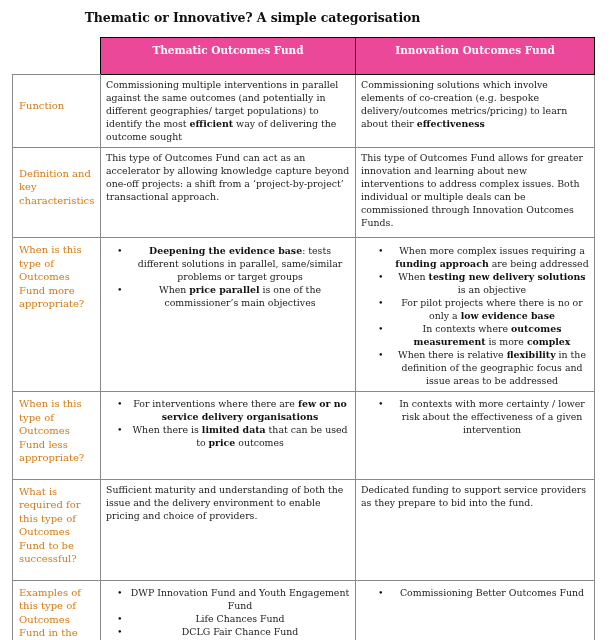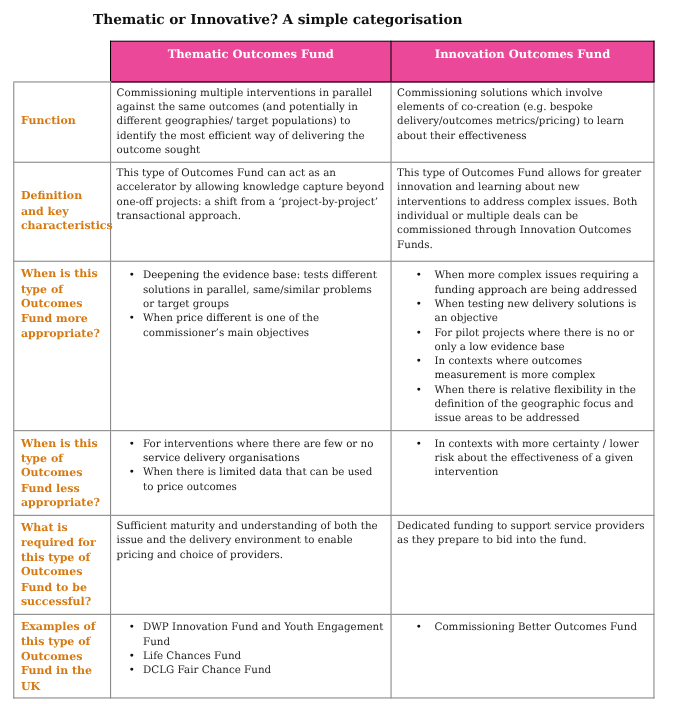--- a/index.html
+++ b/index.html
@@ -5,24 +5,24 @@
     html, body { margin: 0; padding: 0; background: #ffffff; }
     body { width: 612px; height: 640px; position: relative; font-family: "DejaVu Serif", "Liberation Serif", serif; color: #222; overflow: hidden; }
     .title { position: absolute; top: 10px; left: 0; width: 505px; text-align: center; font-weight: bold; font-size: 12.5px; color: #111; letter-spacing: -0.1px; }
     table { position: absolute; top: 37px; left: 12px; border-collapse: collapse; table-layout: fixed; width: 582px; }
     col.c0 { width: 88px; }
     col.c1 { width: 255px; }
     col.c2 { width: 239px; }
     th { background: #ec4899; color: #fff; font-weight: bold; font-size: 10.5px; height: 30px; padding: 0; text-align: center; vertical-align: top; padding-top: 6px; border: 1px solid #000; }
     th.blank { background: #fff; border: none; border-bottom: 1px solid #888; }
     td { border: 1px solid #8a8a8a; font-size: 9.4px; line-height: 13px; vertical-align: top; padding: 3px 5px 4px 5px; color: #222; }
-    td.label { color: #d57a12; font-weight: bold; font-size: 10px; line-height: 13.5px; vertical-align: middle; padding: 3px 4px 3px 6px; margin-left: 24px; }
+    td.label { color: #d57a12; font-weight: normal; font-size: 10px; line-height: 13.5px; vertical-align: middle; padding: 3px 4px 14px 6px; margin-left: 24px; }
     td.label.top { vertical-align: top; padding-top: 5px; }
-    b { font-weight: normal; color: #111; }
-    ul { margin: 0; padding: 0 0 0 24px; list-style: none; }
+    b { font-weight: bold; color: #111; }
+    ul { margin: 0; padding: 0 0 0 24px; list-style: none; text-align: center; }
     ul li { position: relative; }
     ul li::before { content: "•"; position: absolute; left: -13px; top: 0; color: #111; }
     ul.wide { padding-left: 34px; }
     ul.wide li::before { left: -17px; }
     .indent { }
   </style>
 </head>
 <body>
 
 <div class="title">Thematic or Innovative? A simple categorisation</div>
@@ -52,21 +52,21 @@
       <td class="label">Definition and key characteristics</td>
       <td>This type of Outcomes Fund can act as an accelerator by allowing knowledge capture beyond one-off projects: a shift from a ‘project-by-project’ transactional approach.</td>
       <td>This type of Outcomes Fund allows for greater innovation and learning about new interventions to address complex issues. Both individual or multiple deals can be commissioned through Innovation Outcomes Funds.</td>
     </tr>
 
     <tr style="height:150px;">
       <td class="label top">When is this type of Outcomes Fund more appropriate?</td>
       <td>
         <ul style="margin-top:3px;">
           <li><b>Deepening the evidence base</b><span>: tests different solutions in parallel, same/similar problems or target groups</span></li>
-          <li><span>When </span><b>price different</b><span> is one of the commissioner’s main objectives</span></li>
+          <li><span>When </span><b>price parallel</b><span> is one of the commissioner’s main objectives</span></li>
         </ul>
       </td>
       <td>
         <ul class="wide" style="margin-top:3px;">
           <li><span>When more complex issues requiring a </span><b>funding approach</b><span> are being addressed</span></li>
           <li><span>When </span><b>testing new delivery solutions</b><span> is an objective</span></li>
           <li><span>For pilot projects where there is no or only a </span><b>low evidence base</b></li>
           <li><span>In contexts where </span><b>outcomes measurement</b><span> is more </span><b>complex</b></li>
           <li><span>When there is relative </span><b>flexibility</b><span> in the definition of the geographic focus and issue areas to be addressed</span></li>
         </ul>

